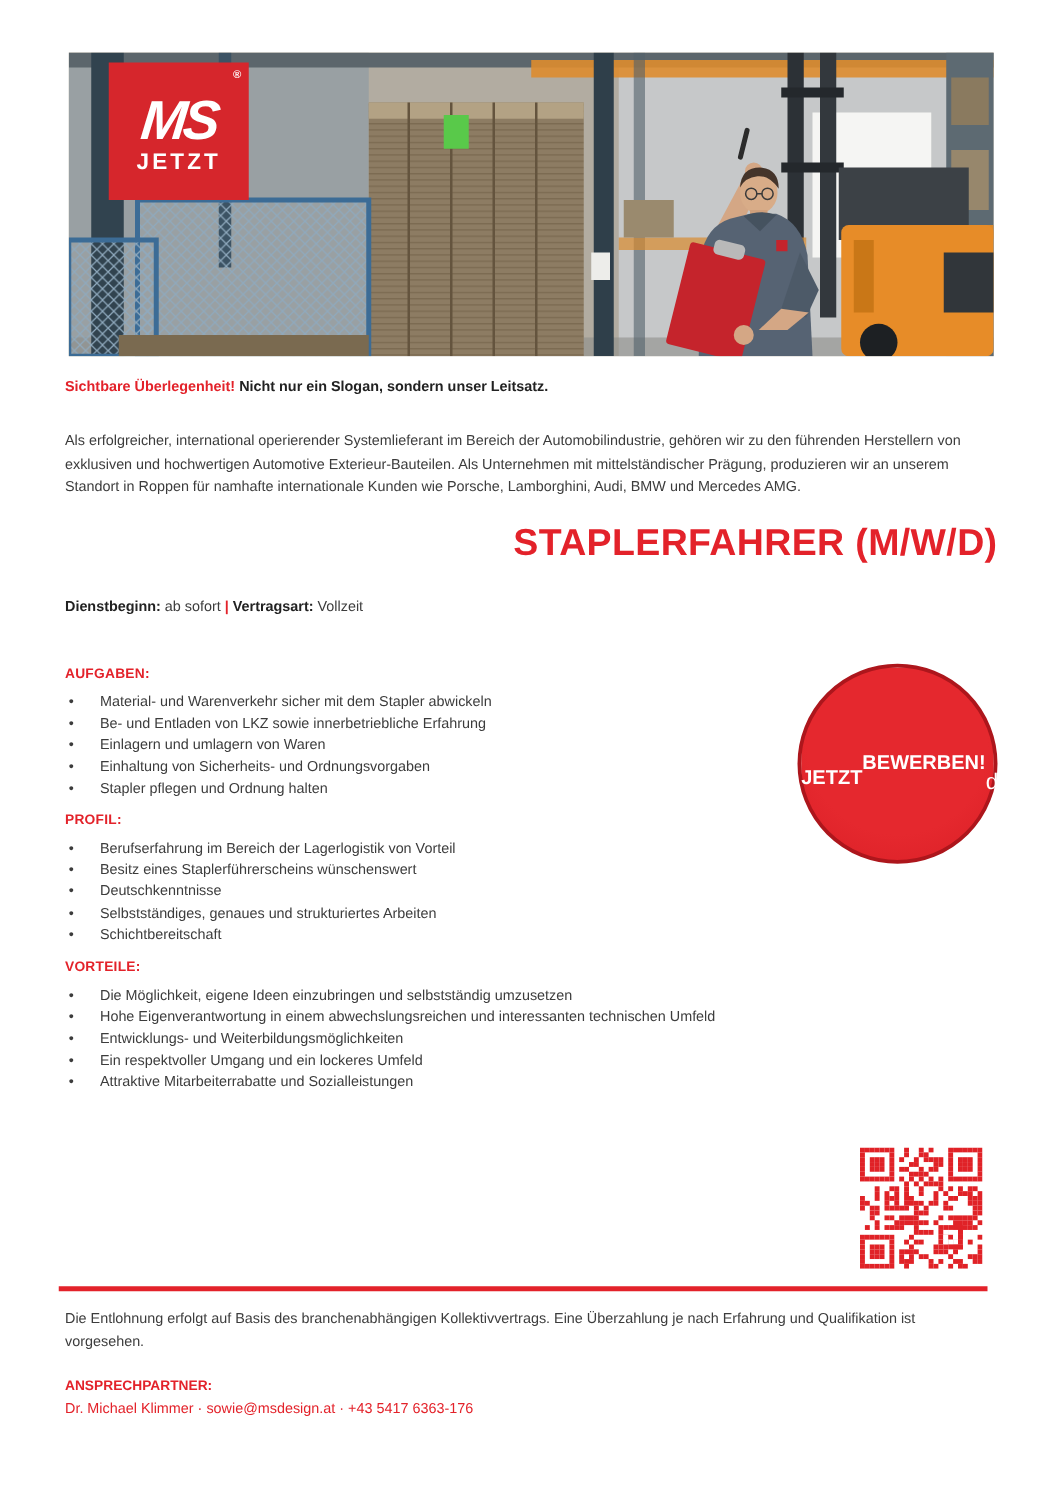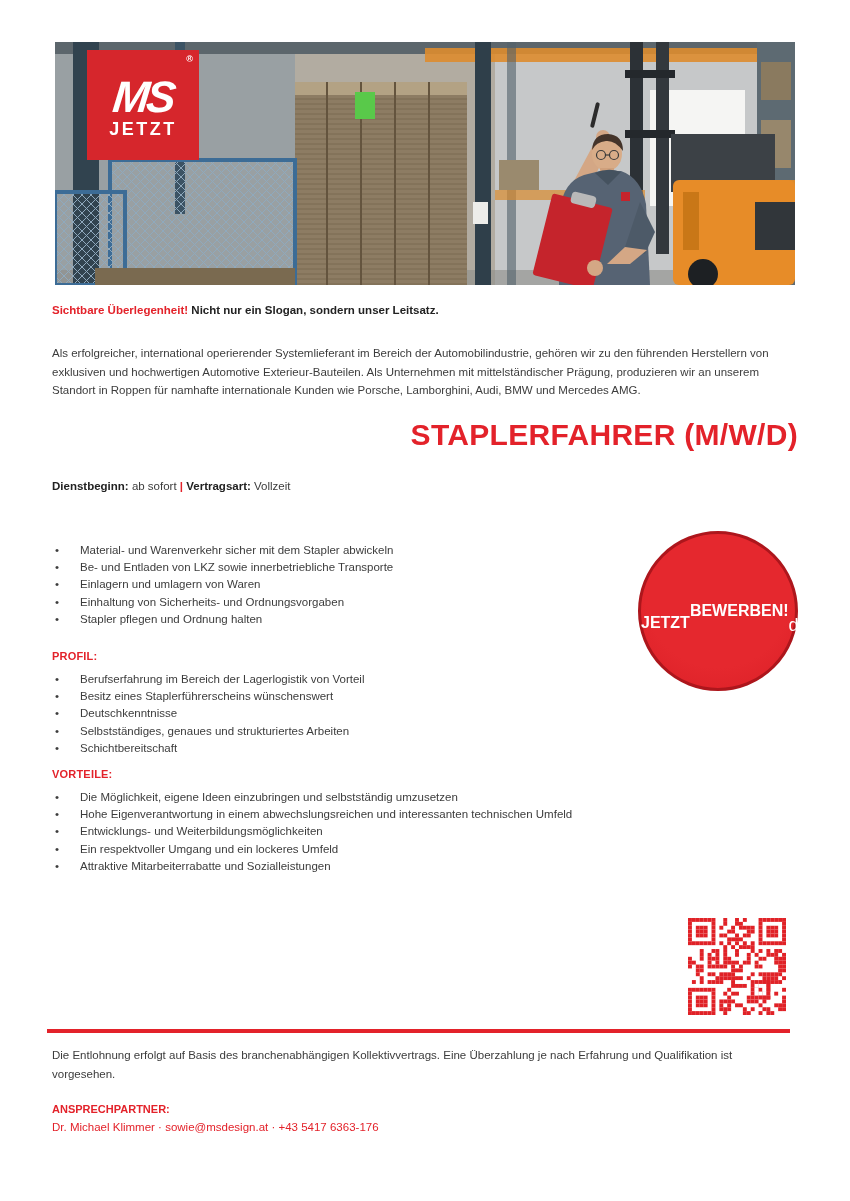--- a/index.html
+++ b/index.html
@@ -164,23 +164,24 @@
 
   <div class="abs meta">
     <b>Dienstbeginn:</b>
     <span>ab sofort</span>
     <span class="pipe">|</span>
     <b>Vertragsart:</b>
     <span>Vollzeit</span>
   </div>
 
   <div class="section sec-aufgaben">
+    <h3>AUFGABEN:</h3>
     <ul>
         <li><span class="bullet">•</span><span>Material- und Warenverkehr sicher mit dem Stapler abwickeln</span></li>
-        <li><span class="bullet">•</span><span>Be- und Entladen von LKZ sowie innerbetriebliche Transporte</span></li>
+        <li><span class="bullet">•</span><span>Be- und Entladen von LKZ sowie innerbetriebliche Erfahrung</span></li>
         <li><span class="bullet">•</span><span>Einlagern und umlagern von Waren</span></li>
         <li><span class="bullet">•</span><span>Einhaltung von Sicherheits- und Ordnungsvorgaben</span></li>
         <li><span class="bullet">•</span><span>Stapler pflegen und Ordnung halten</span></li>
       </ul>
   </div>
   <div class="section sec-profil">
     <h3>PROFIL:</h3>
     <ul>
         <li><span class="bullet">•</span><span>Berufserfahrung im Bereich der Lagerlogistik von Vorteil</span></li>
         <li><span class="bullet">•</span><span>Besitz eines Staplerführerscheins wünschenswert</span></li>

